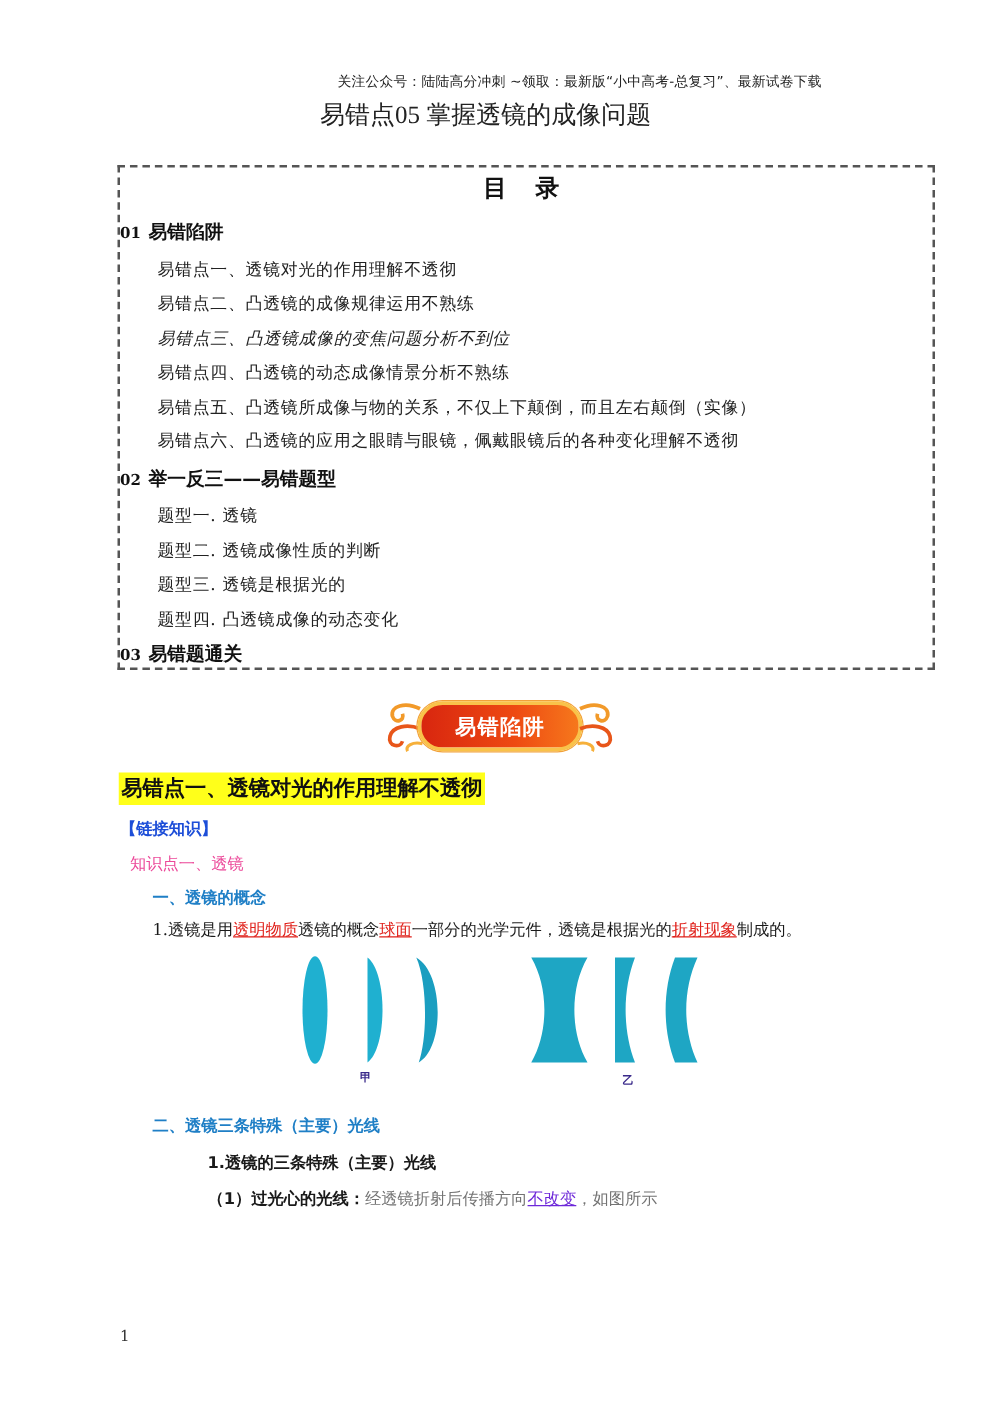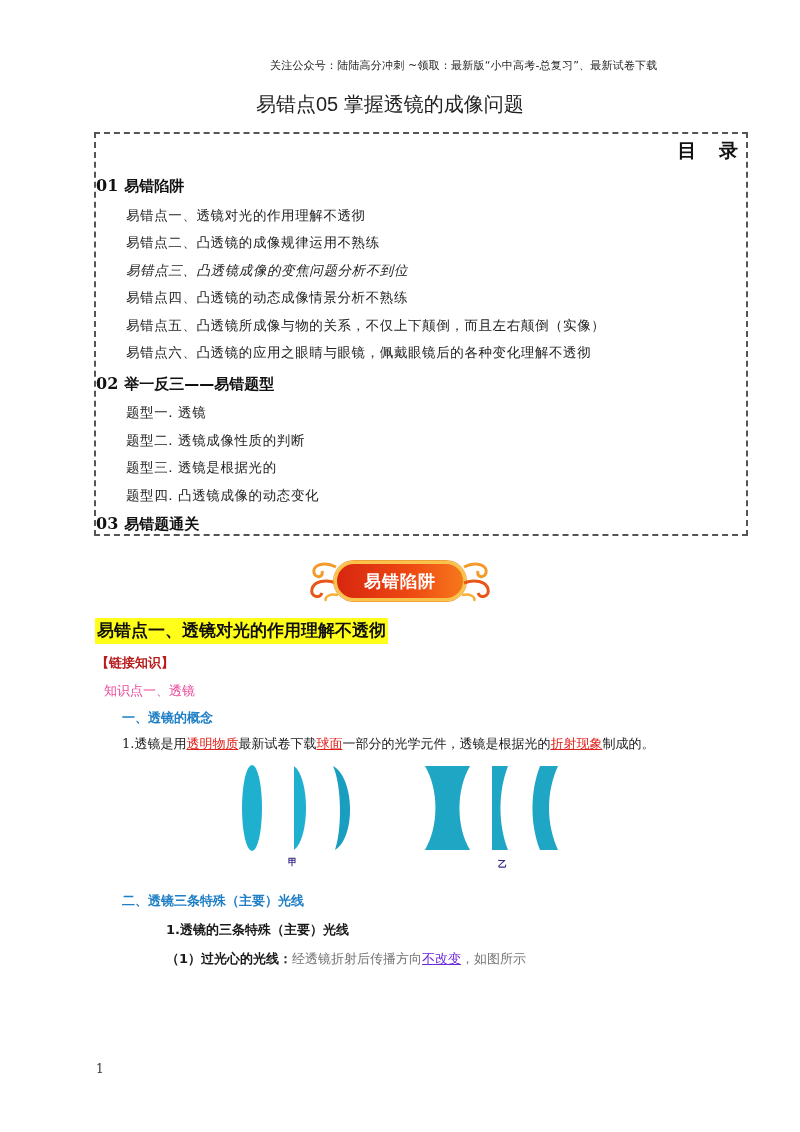--- a/index.html
+++ b/index.html
@@ -5,40 +5,40 @@
   * { margin: 0; padding: 0; box-sizing: border-box; }
   html, body { width: 800px; height: 1132px; background: #ffffff; overflow: hidden; }
   body { position: relative; font-family: "DejaVu Serif", "Liberation Serif", serif; color: #111; }
 
   .header-note {
     position: absolute; left: 270px; top: 58px; width: 460px;
     font-family: "DejaVu Sans", "Liberation Sans", sans-serif;
     font-size: 11px; color: #222; white-space: nowrap; letter-spacing: 0.2px;
   }
   .doc-title {
-    position: absolute; left: 256px; top: 91px;
-    font-family: Liberation Sans, sans-serif;
+    position: absolute; left: 256px; top: 78px;
+    font-family: Liberation Serif, serif;
     font-size: 20px; color: #222; white-space: nowrap;
   }
 
   .toc-box {
     position: absolute; left: 94px; top: 132px; width: 654px; height: 404px;
     border: 2px dashed #555;
   }
   .toc-title {
-    position: absolute; left: 0; right: 0; top: 4px; text-align: right;
+    position: absolute; left: 0; right: 0; top: 4px; text-align: center;
     font-family: "DejaVu Sans", "Liberation Sans", sans-serif;
     font-weight: bold; font-size: 19px; letter-spacing: 8px;
   }
   .toc-section {
     position: absolute; left: 0; white-space: nowrap;
     font-family: "DejaVu Sans", "Liberation Sans", sans-serif;
     font-weight: bold; font-size: 15px;
   }
-  .toc-section .num { font-family: "DejaVu Serif", "Liberation Serif", serif; font-weight: bold; font-size: 16px; margin-right: 6px; }
+  .toc-section .num { font-family: "DejaVu Serif", "Liberation Serif", serif; font-weight: bold; font-size: 12px; margin-right: 6px; }
   .toc-item {
     position: absolute; left: 30px; white-space: nowrap;
     font-family: "DejaVu Serif", "Liberation Serif", serif;
     font-size: 13.5px; color: #222; letter-spacing: 0.6px;
   }
 
   .banner {
     position: absolute; left: 306px; top: 555px; width: 188px; height: 52px;
   }
   .banner .pill {
@@ -57,21 +57,21 @@
 
   .error-heading {
     position: absolute; left: 95px; top: 618px;
     font-family: "DejaVu Sans", "Liberation Sans", sans-serif;
     font-weight: bold; font-size: 17px; color: #111;
     background: #ffff1a; padding: 1px 2px 2px 2px; white-space: nowrap;
   }
   .link-knowledge {
     position: absolute; left: 96px; top: 654px;
     font-family: "DejaVu Sans", "Liberation Sans", sans-serif;
-    font-weight: bold; font-size: 13px; color: #b91c1c; white-space: nowrap;
+    font-weight: bold; font-size: 13px; color: #1d4ed8; white-space: nowrap;
   }
   .knowledge-point {
     position: absolute; left: 104px; top: 682px;
     font-family: "DejaVu Sans", "Liberation Sans", sans-serif;
     font-size: 13px; color: #ec4899; white-space: nowrap;
   }
   .sub-heading-blue {
     position: absolute; left: 122px;
     font-family: "DejaVu Sans", "Liberation Sans", sans-serif;
     font-weight: bold; font-size: 13px; color: #1f7fc6; white-space: nowrap;
@@ -150,21 +150,21 @@
   </svg>
 </div>
 
 <div class="error-heading">易错点一、透镜对光的作用理解不透彻</div>
 <div class="link-knowledge">【链接知识】</div>
 <div class="knowledge-point">知识点一、透镜</div>
 
 <div class="sub-heading-blue" style="top:709px;">一、透镜的概念</div>
 
 <div class="para" style="top:735px;">
-  <span>1.透镜是用</span><span class="hl">透明物质</span><span>最新试卷下载</span><span class="hl">球面</span><span>一部分的光学元件，透镜是根据光的</span><span class="hl">折射现象</span><span>制成的。</span>
+  <span>1.透镜是用</span><span class="hl">透明物质</span><span>透镜的概念</span><span class="hl">球面</span><span>一部分的光学元件，透镜是根据光的</span><span class="hl">折射现象</span><span>制成的。</span>
 </div>
 
 <div class="lens-figure">
   <svg width="350" height="100" viewBox="0 0 350 100">
 
     <ellipse cx="22" cy="48" rx="10" ry="43" fill="#1fb0d0"></ellipse>
     <path d="M64 6 C80 18, 80 78, 64 90 Z" fill="#1fb0d0"></path>
     <path d="M103 6 C125 18, 126 78, 105 90 C112 70, 112 26, 103 6 Z" fill="#1a9ec0"></path>
 
     <path d="M195 6 L240 6 C226 30, 226 66, 240 90 L195 90 C209 66, 209 30, 195 6 Z" fill="#1ea6c4"></path>

